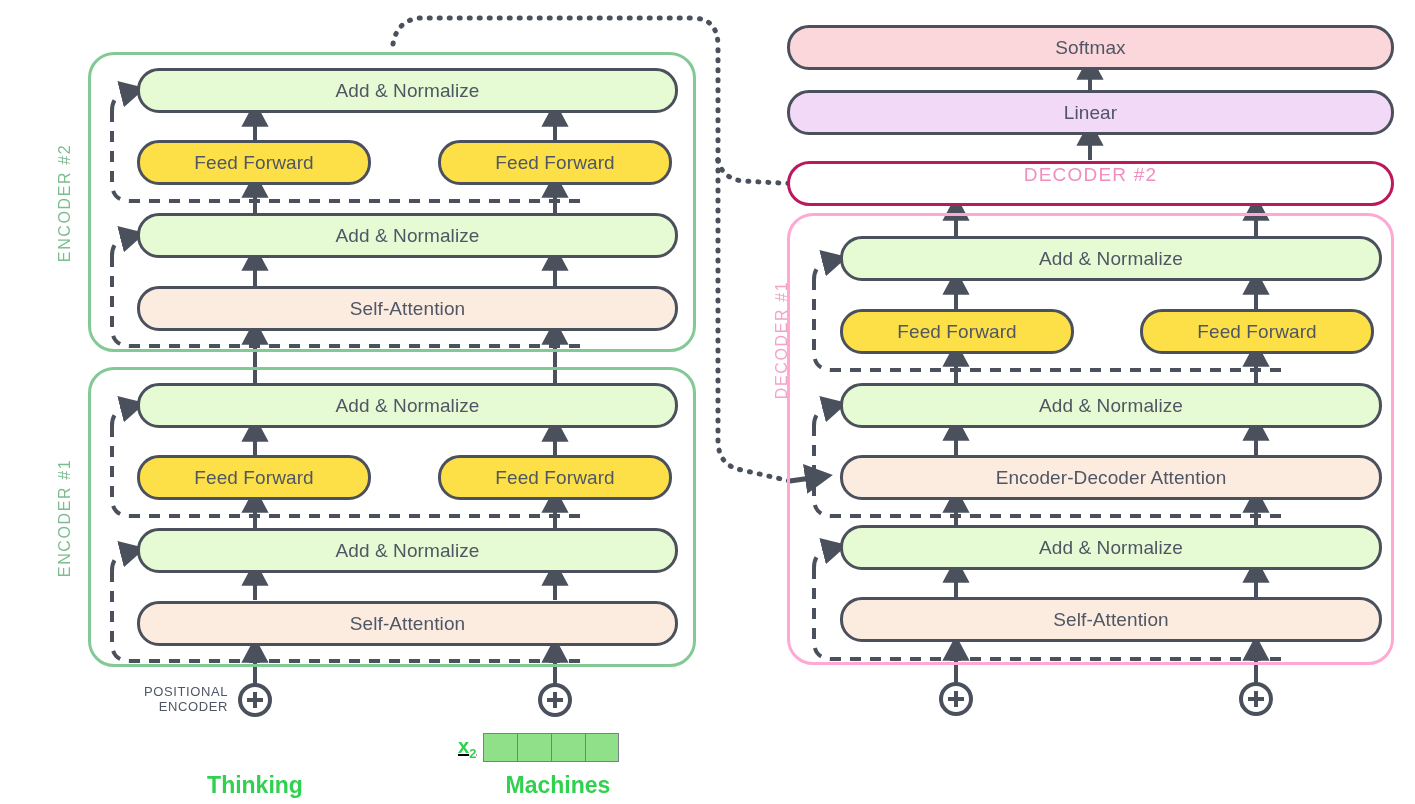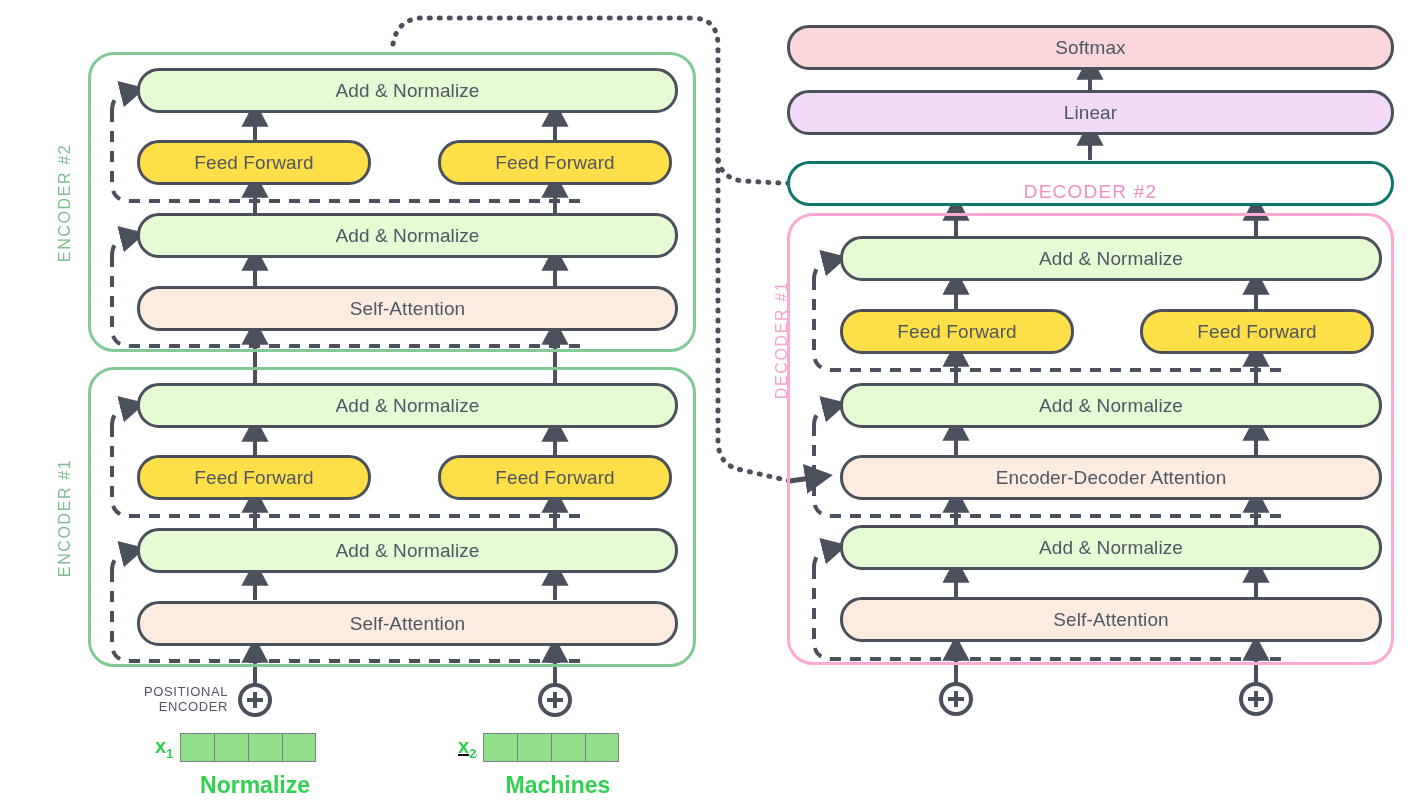--- a/index.html
+++ b/index.html
@@ -60,25 +60,25 @@
     white-space:nowrap;
     transform-origin:center center;
   }
   .frame-label.enc{ color:#7bbd8e; }
   .frame-label.dec{ color:#f4a3c8; }
   .rot{ transform:rotate(-90deg); }
 
   .decoder-stub{
     position:absolute;
     box-sizing:border-box;
-    border:3px solid #0f766e;
+    border:3px solid #be185d;
     border-radius:26px;
     background:#ffffff;
     display:flex;
-    align-items:flex-end;
+    align-items:flex-start;
     justify-content:center;
     color:#f08ec0;
     font-size:19px;
     letter-spacing:1.2px;
   }
 
   
   .pe-label{
     position:absolute;
     color:#4f5664;
@@ -318,32 +318,21 @@
   <div class="block green" style="left:840px; top:525px; width:542px; height:45px;">
     <span>Add &amp; Normalize</span>
   </div>
   <div class="block orange" style="left:840px; top:597px; width:542px; height:45px;">
     <span>Self-Attention</span>
   </div>
 
   <div class="pe-label" style="left:118px; top:684px; width:110px;">POSITIONAL
 ENCODER</div>
 
-  <div class="embed-row" style="left:155px; top:733px;">
-    <span class="embed-tag">
-      <span>x</span><sub>1</sub>
-    </span>
-    <span class="embed-cells">
-      <span class="embed-cell"></span>
-      <span class="embed-cell"></span>
-      <span class="embed-cell"></span>
-      <span class="embed-cell"></span>
-    </span>
-  </div>
-  <div class="word" style="left:155px; top:772px; width:200px;">Normalize</div>
+  <div class="word" style="left:155px; top:772px; width:200px;">Thinking</div>
 
   <div class="embed-row" style="left:458px; top:733px;text-decoration:underline;">
     <span class="embed-tag">
       <span>x</span><sub>2</sub>
     </span>
     <span class="embed-cells">
       <span class="embed-cell"></span>
       <span class="embed-cell"></span>
       <span class="embed-cell"></span>
       <span class="embed-cell"></span>

